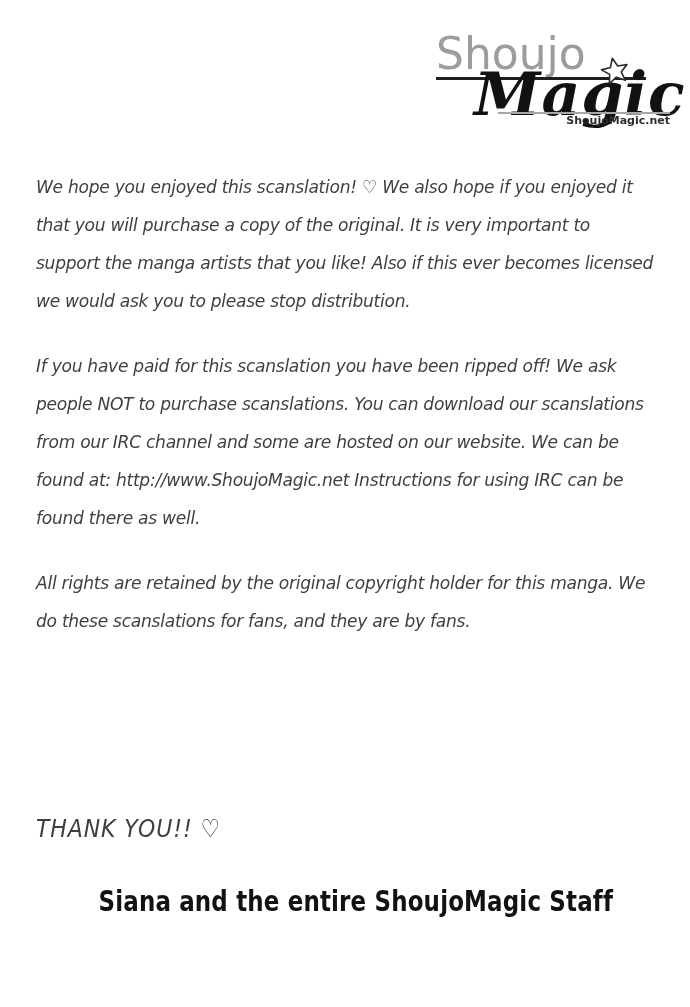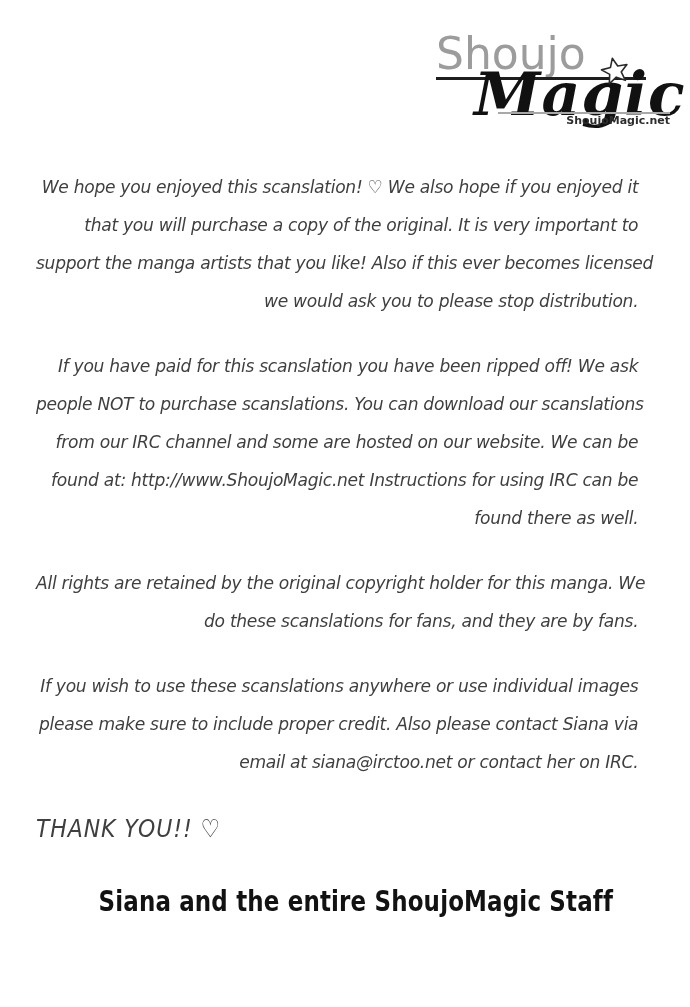--- a/index.html
+++ b/index.html
@@ -81,21 +81,20 @@
     letter-spacing: 0px;
     color: #2d2d2d;
   }
 
   
   .content {
     position: absolute;
     left: 36px;
     top: 168px;
     width: 634px;
-    text-align: right;
   }
   .para {
     margin: 0 0 27px 0;
     padding: 0;
   }
   .hand {
     font-family: "DejaVu Sans", sans-serif;
     font-style: italic;
     color: #3f3f3f;
   }
@@ -171,25 +170,20 @@
       <span class="line">If you have paid for this scanslation you have been ripped off! We ask</span>
       <span class="line">people NOT to purchase scanslations. You can download our scanslations</span>
       <span class="line">from our IRC channel and some are hosted on our website. We can be</span>
       <span class="line">found at: http://www.ShoujoMagic.net Instructions for using IRC can be</span>
       <span class="line">found there as well.</span>
     </p>
     <p class="para">
       <span class="line">All rights are retained by the original copyright holder for this manga. We</span>
       <span class="line">do these scanslations for fans, and they are by fans.</span>
     </p>
-    <p class="para">
-      <span class="line">If you wish to use these scanslations anywhere or use individual images</span>
-      <span class="line">please make sure to include proper credit. Also please contact Siana via</span>
-      <span class="line">email at siana@irctoo.net or contact her on IRC.</span>
-    </p>
   </div>
 
   <div class="thankyou hand">THANK YOU!! ♡</div>
 
   <div class="signature">
     <span class="signature-text">Siana and the entire ShoujoMagic Staff</span>
   </div>
 
 </div>
 

